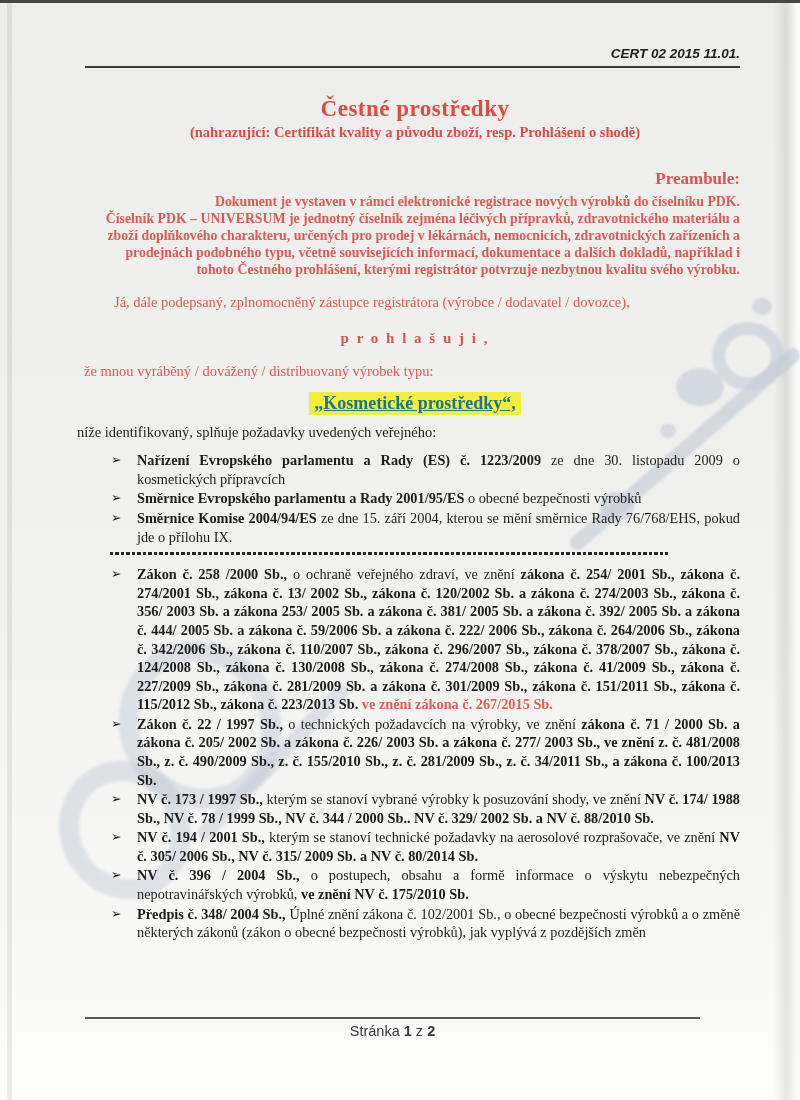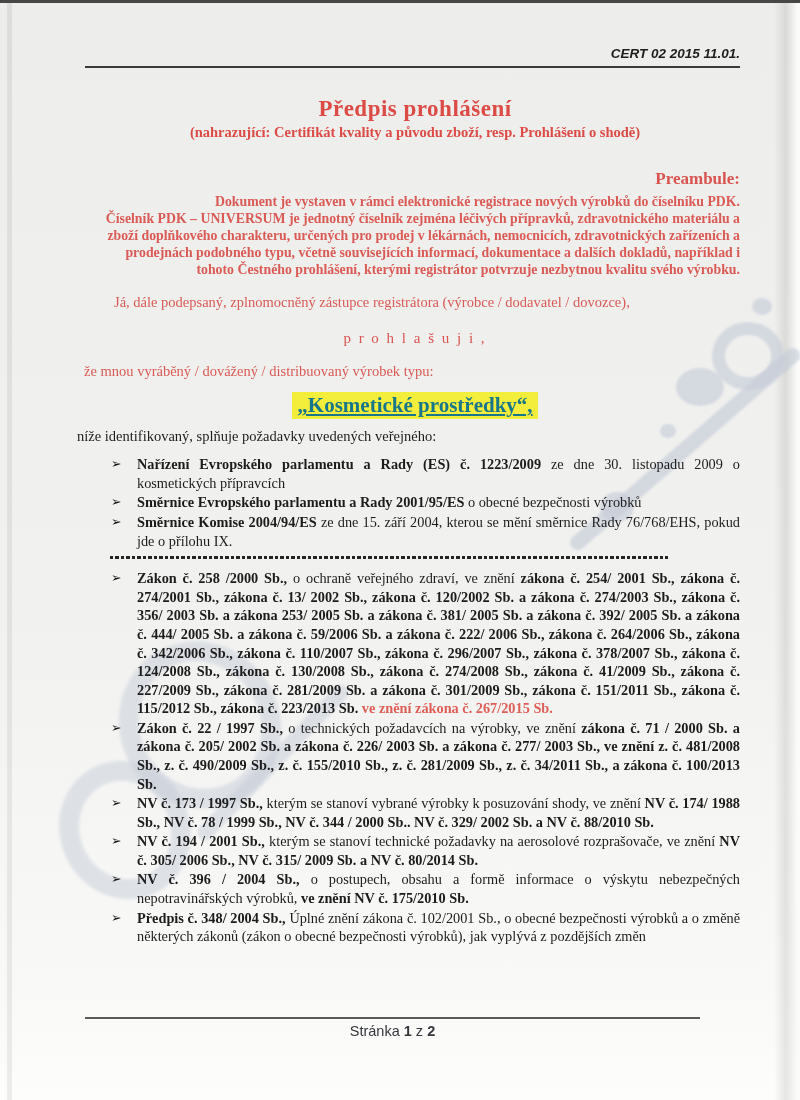--- a/index.html
+++ b/index.html
@@ -32,24 +32,24 @@
             font-style:italic;font-weight:bold;font-size:13.5px;color:#1d1d1b;}
   .head-rule{position:absolute;top:66px;left:85px;width:655px;height:2px;background:#3b3b39;}
   
   .content{position:absolute;top:84px;left:90px;width:650px;}
   .title{margin:12px 0 2px;text-align:center;font-size:23px;font-weight:bold;color:#dc4b46;letter-spacing:.5px;}
   .subtitle{text-align:center;font-size:14.5px;font-weight:bold;color:#dc4b46;}
   .preambule{margin-top:28px;text-align:right;}
   .pre-head{font-size:17px;font-weight:bold;color:#d95450;margin-bottom:4px;}
   .pre-paras .para{font-size:13.8px;font-weight:bold;color:#da5a55;line-height:1.24;}
   .intro{margin-top:15px;font-size:14.5px;color:#d95a55;text-indent:24px;line-height:1.3;}
-  .verb{margin:18px 0 4px;text-align:center;font-size:15px;font-weight:normal;color:#d95450;letter-spacing:2px;}
+  .verb{margin:18px 0 4px;text-align:center;font-size:15px;font-weight:bold;color:#d95450;letter-spacing:2px;}
   .product-line{margin-top:16px;margin-left:-6px;font-size:14.5px;color:#d95a55;}
   .product-name{margin:13px 0 10px;text-align:center;}
-  .highlight{background:#f2ee3b;color:#17768b;font-weight:bold;font-size:21px;
+  .highlight{background:#f2ee3b;color:#17768b;font-weight:bold;font-size:18px;
              text-decoration:underline;padding:1px 5px 2px;}
   .compliance{margin:8px 0 6px;margin-left:-13px;font-size:14.5px;color:#1c1c1c;}
   
   ul.reglist{list-style:none;margin:10px 0 0;padding:0 0 0 20px;}
   ul.reglist li{position:relative;padding-left:27px;font-size:14.3px;line-height:1.3;
                 text-align:justify;margin-bottom:1px;}
   ul.reglist .bullet{position:absolute;left:1px;top:1px;font-family:"DejaVu Sans",sans-serif;
                      font-size:12.5px;color:#111;}
   .b{font-weight:bold;}
   .r{color:#dd5f58;}
@@ -76,21 +76,21 @@
   <div class="wm wm-blob b4"></div>
   <div class="wm wm-blob b5"></div>
   <div class="wm wm-ring r1"></div>
   <div class="wm wm-ring r2"></div>
   <div class="wm wm-tail"></div>
 
   <div class="doc-code">CERT 02 2015 11.01.</div>
   <div class="head-rule"></div>
 
   <div class="content">
-    <div class="title">Předpis prohlášení</div>
+    <div class="title">Čestné prostředky</div>
     <div class="subtitle">(nahrazující: Certifikát kvality a původu zboží, resp. Prohlášení o shodě)</div>
 
     <div class="preambule">
       <div class="pre-head">Preambule:</div>
       <div class="pre-paras">
           <div class="para">Dokument je vystaven v rámci elektronické registrace nových výrobků do číselníku PDK.</div>
           <div class="para">Číselník PDK – UNIVERSUM je jednotný číselník zejména léčivých přípravků, zdravotnického materiálu a zboží doplňkového charakteru, určených pro prodej v lékárnách, nemocnicích, zdravotnických zařízeních a prodejnách podobného typu, včetně souvisejících informací, dokumentace a dalších dokladů, například i tohoto Čestného prohlášení, kterými registrátor potvrzuje nezbytnou kvalitu svého výrobku.</div>
         </div>
     </div>
 

